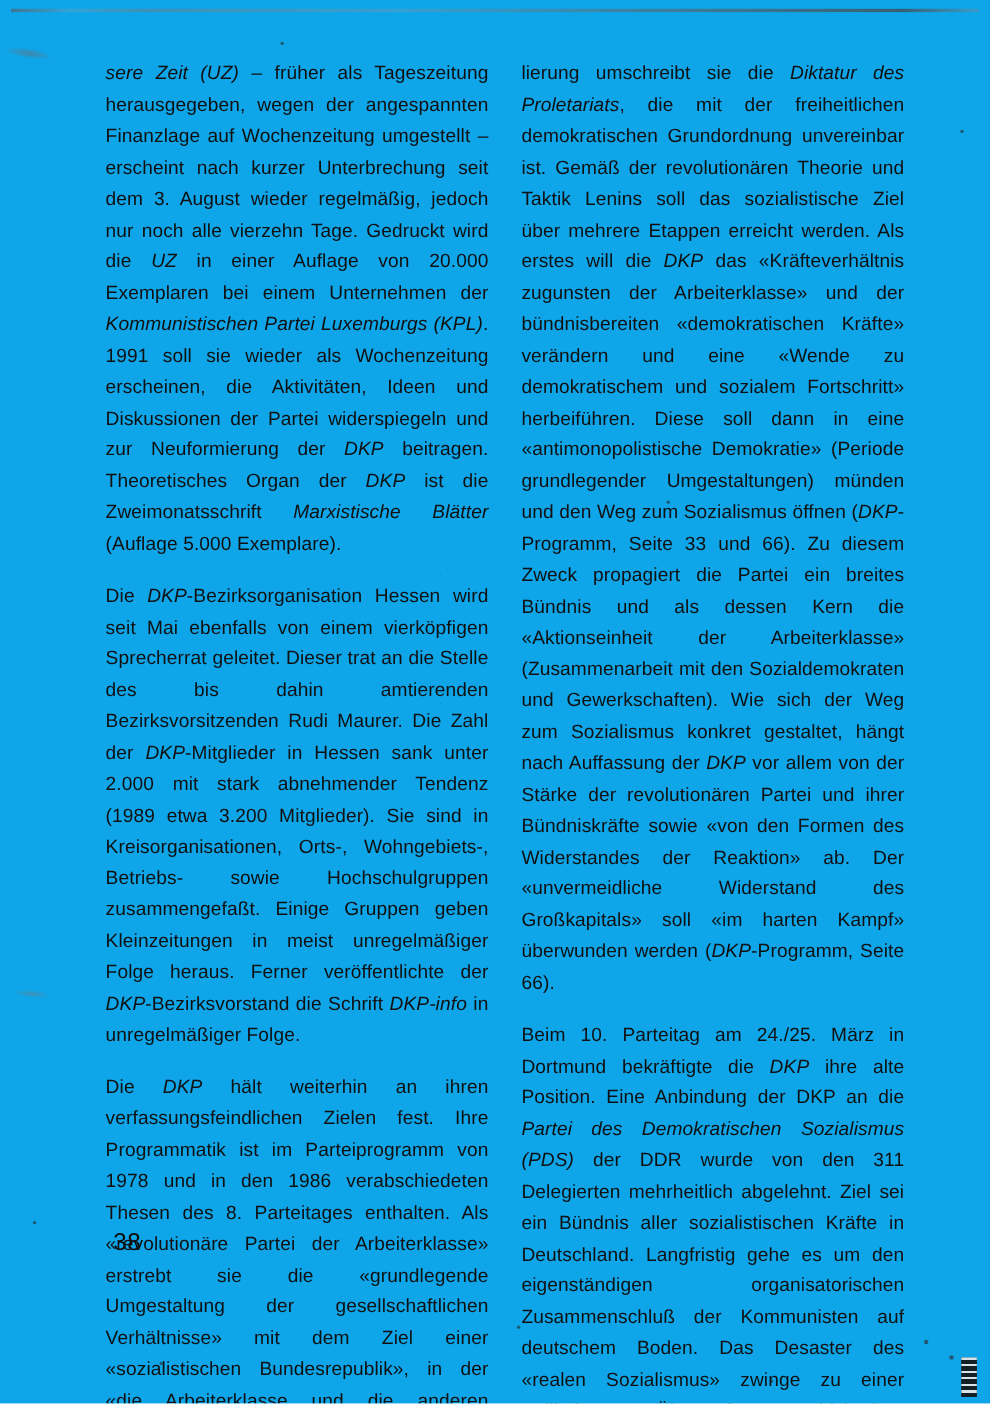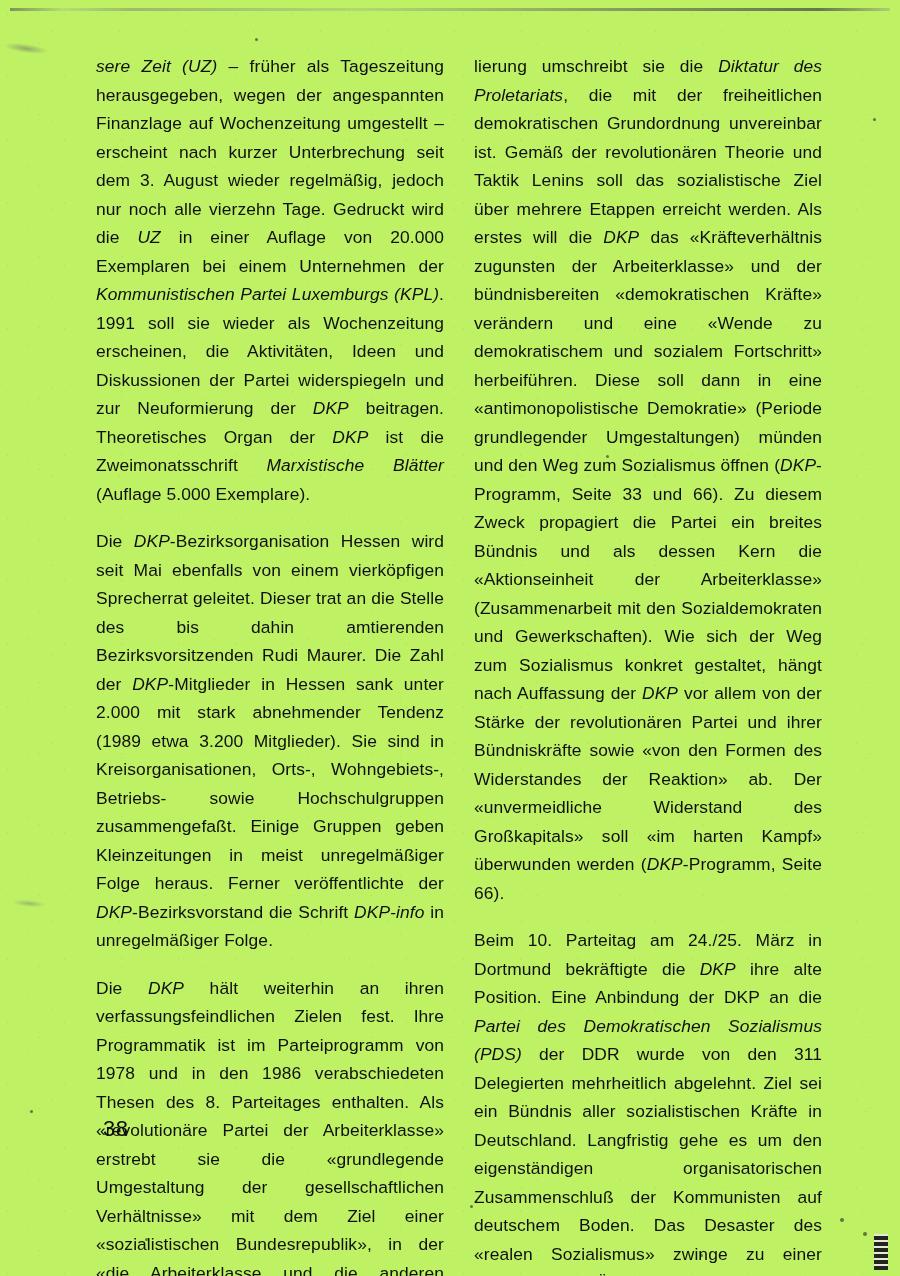--- a/index.html
+++ b/index.html
@@ -8,21 +8,21 @@
     padding: 0;
     background: #ffffff;
   }
   body {
     font-family: "Liberation Sans", sans-serif;
   }
   .page {
     position: relative;
     width: 900px;
     height: 1276px;
-    background: #bef264;
+    background: #0ea5e9;
     overflow: hidden;
     box-sizing: border-box;
   }
 
   
   .scan-top-edge {
     position: absolute;
     left: 10px;
     top: 8px;
     width: 880px;

